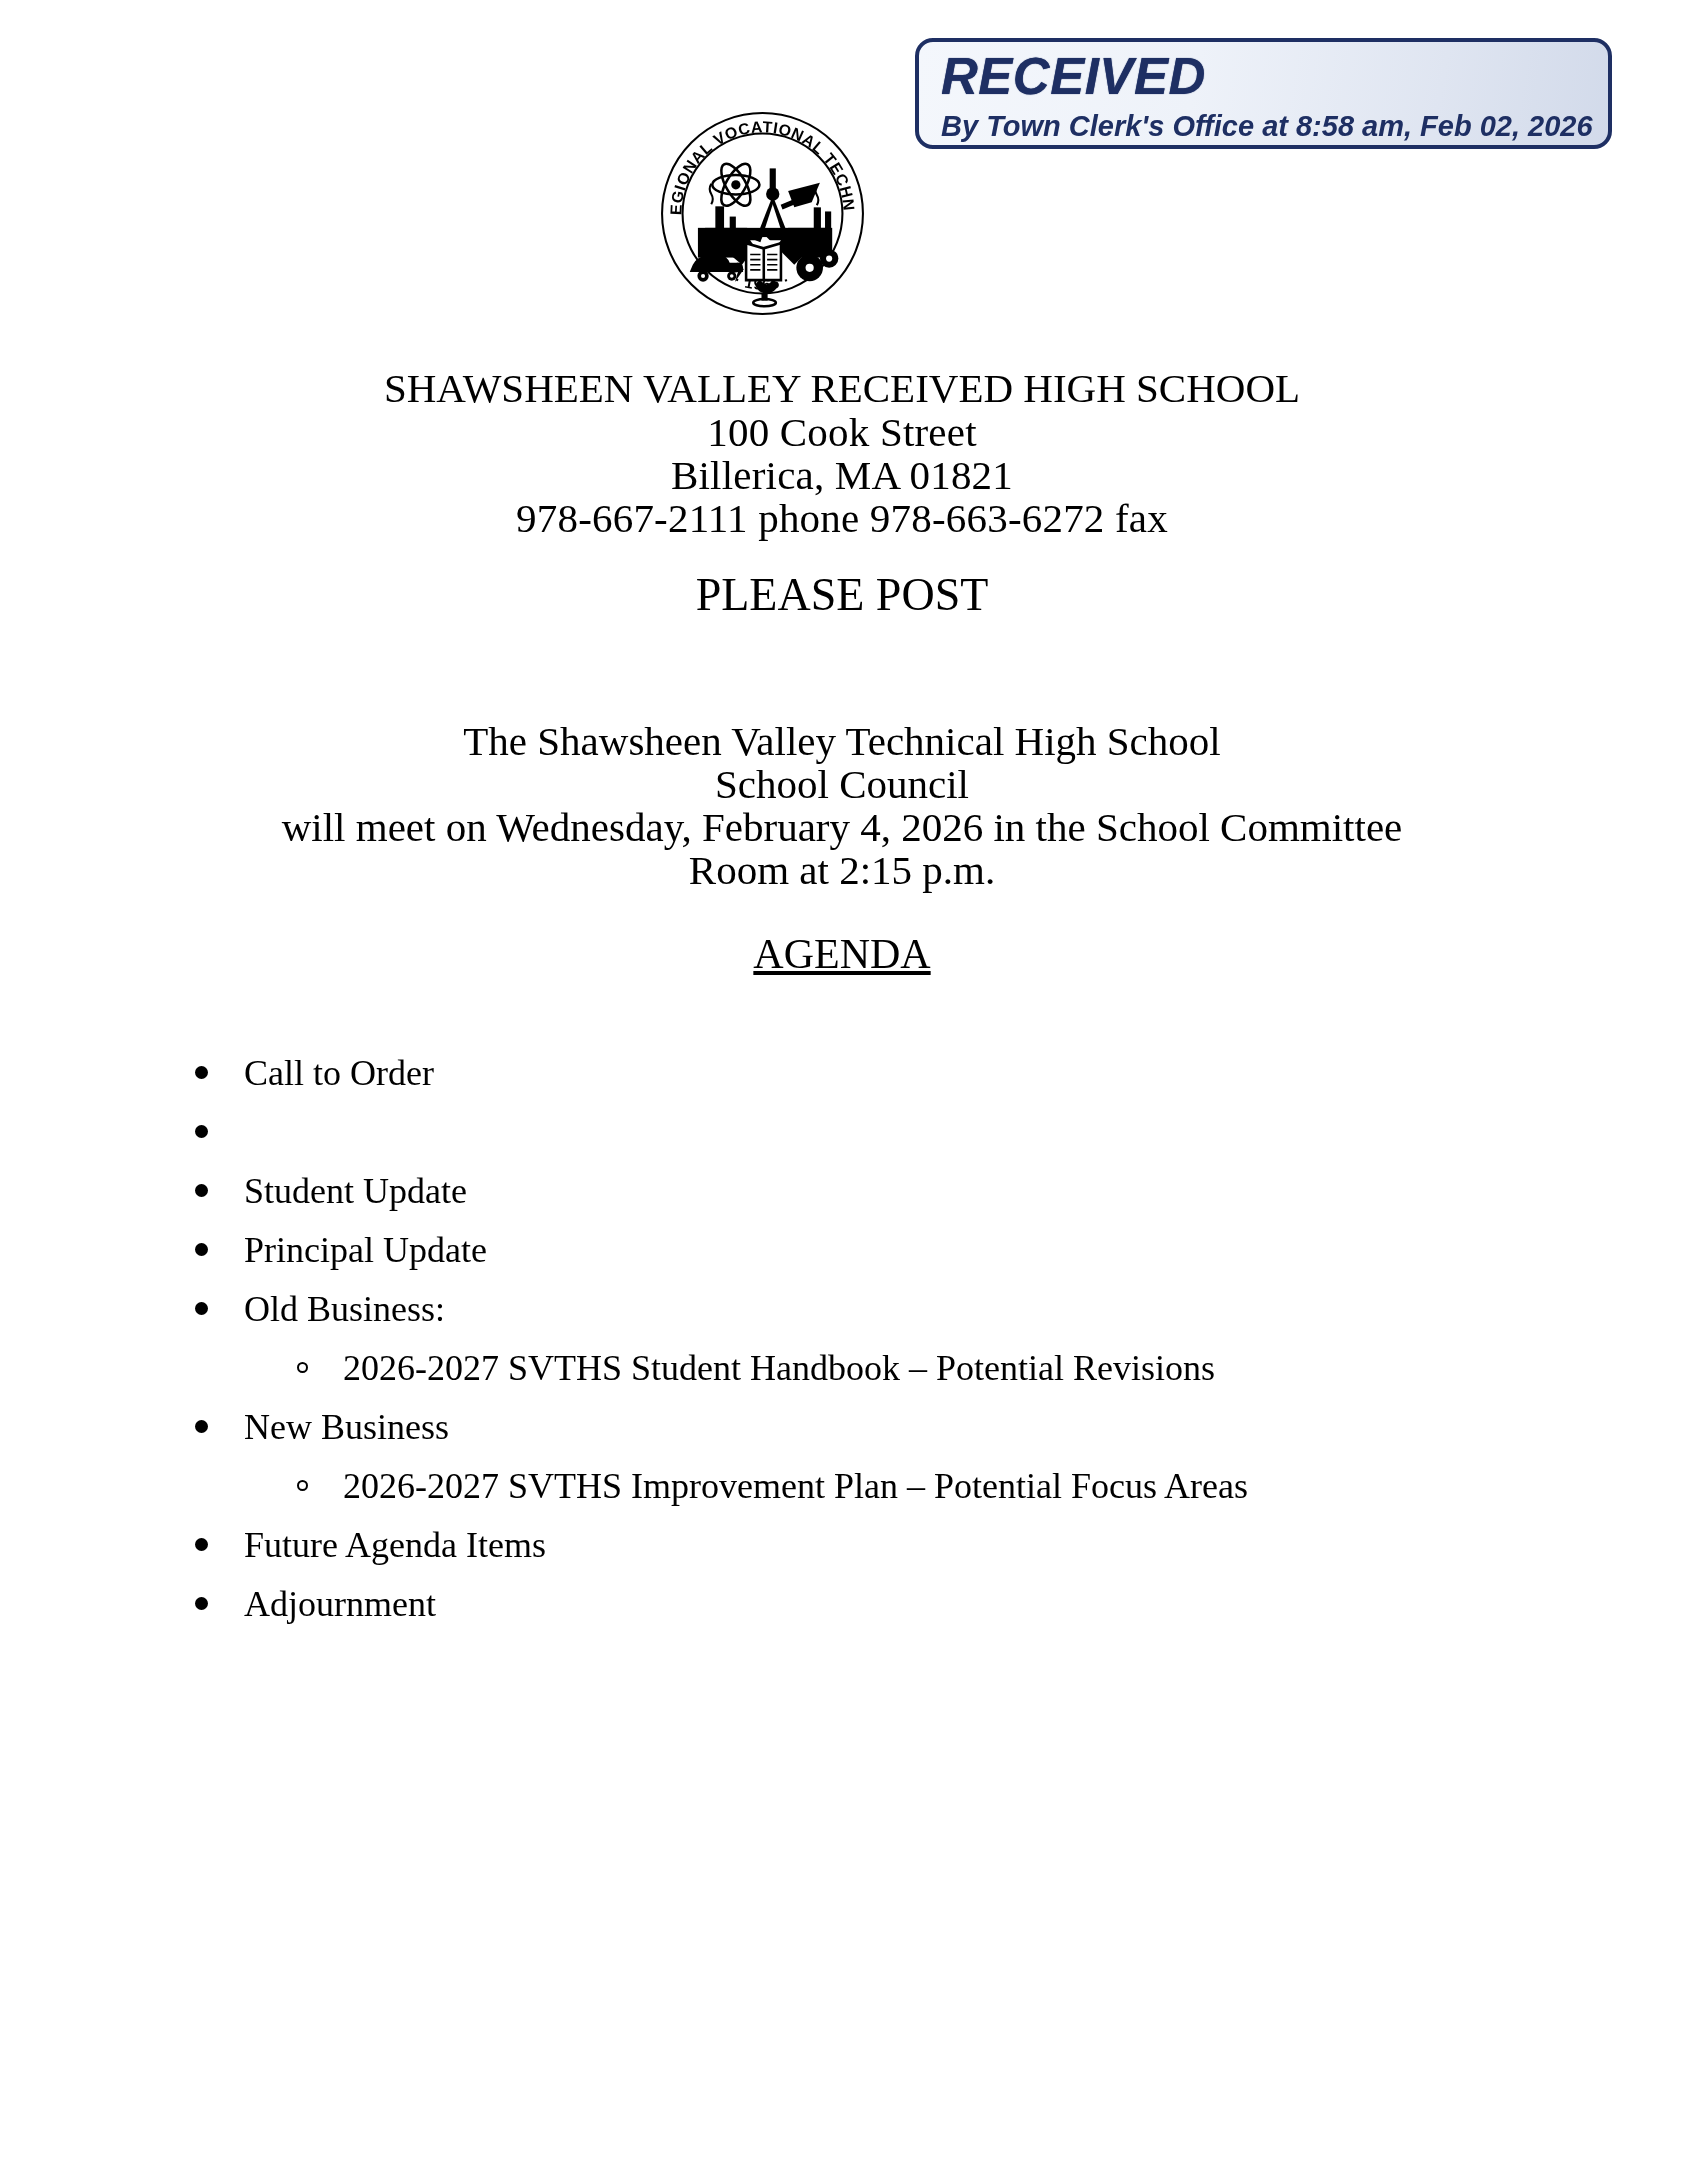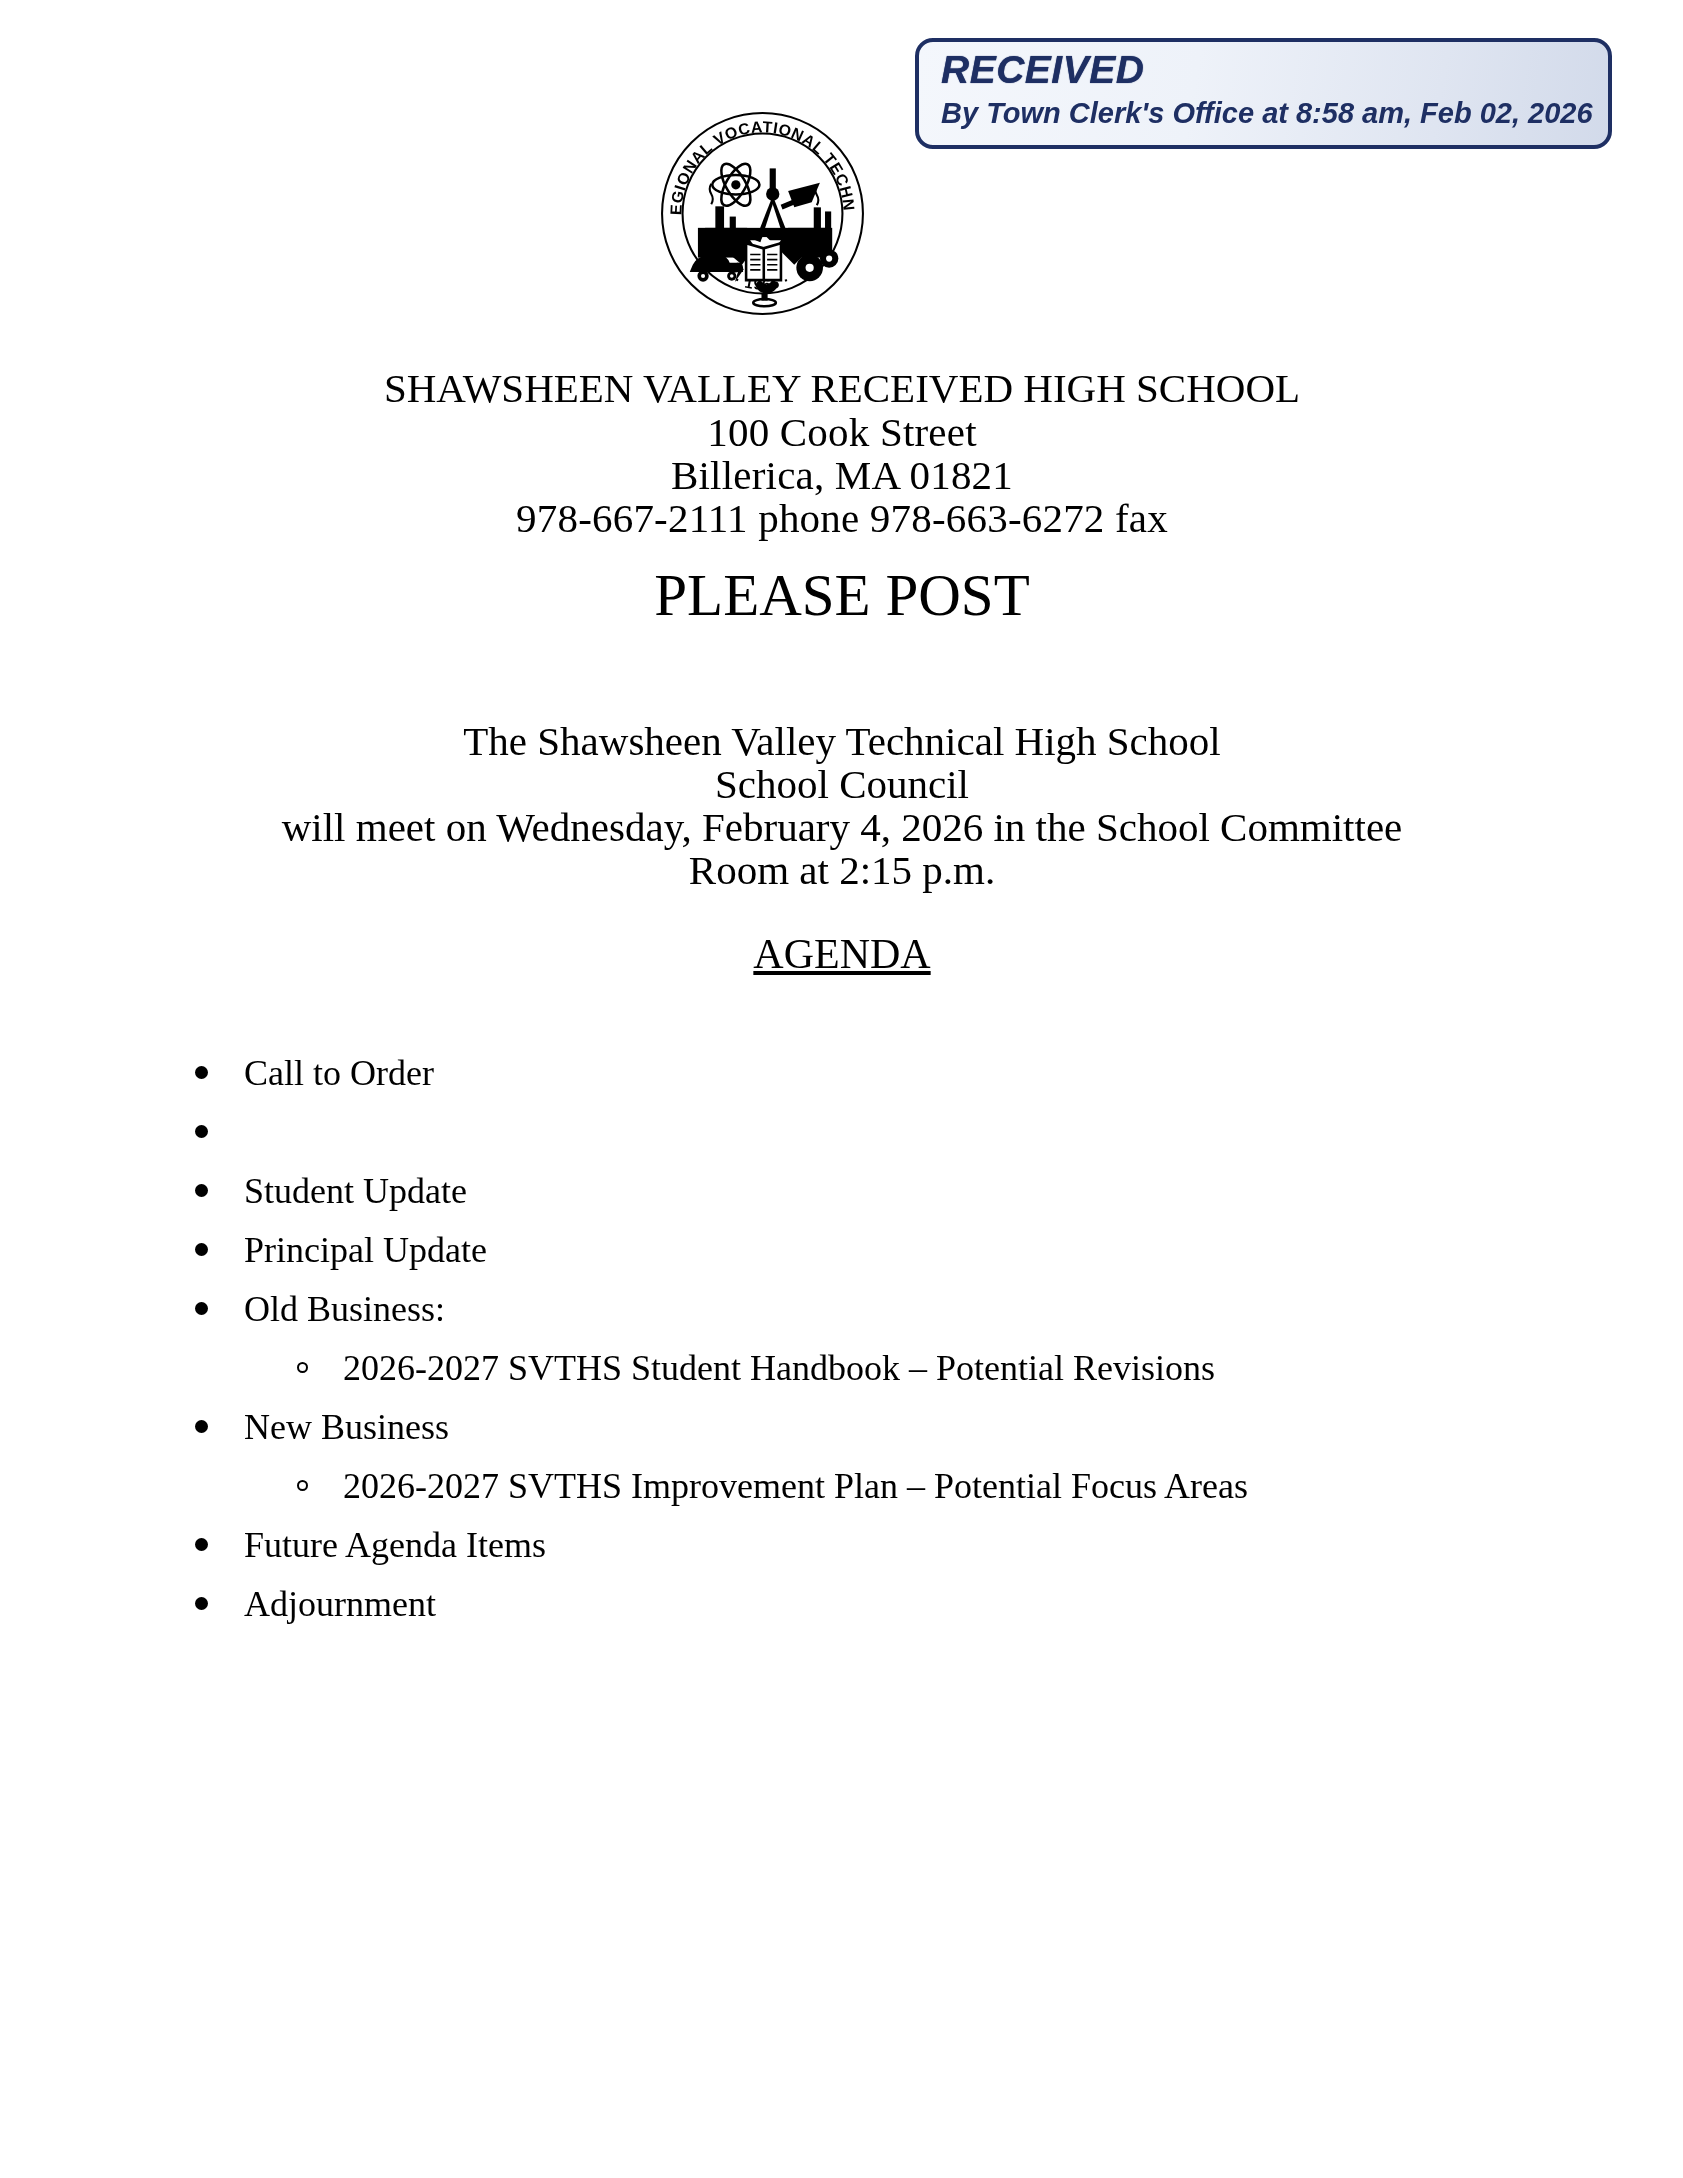--- a/index.html
+++ b/index.html
@@ -25,21 +25,21 @@
     height: 111px;
     border: 4px solid #1e2f63;
     border-radius: 18px;
     background: linear-gradient(100deg, #f4f7fc 0%, #eef2f9 40%, #dfe5f1 75%, #d2daea 100%);
     box-sizing: border-box;
     padding: 8px 18px 6px 22px;
     font-family: "Liberation Sans", "DejaVu Sans", sans-serif;
     color: #1e2f63;
   }
   #stamp-title {
-    font-size: 39px;
+    font-size: 51px;
     font-weight: bold;
     font-style: italic;
     letter-spacing: 0.5px;
     line-height: 1.05;
     margin: 0;
     text-shadow: 0 0 1px #1e2f63;
   }
   #stamp-subtitle {
     font-size: 29px;
     font-weight: bold;
@@ -83,21 +83,21 @@
     font-size: 41px;
     line-height: 45px;
   }
 
   #please-post {
     position: absolute;
     left: 0;
     top: 567px;
     width: 1684px;
     text-align: center;
-    font-size: 59px;
+    font-size: 46px;
     line-height: 56px;
   }
 
   #meeting-notice {
     position: absolute;
     left: 0;
     top: 687px;
     width: 1684px;
     text-align: center;
     margin-top: 33px;

